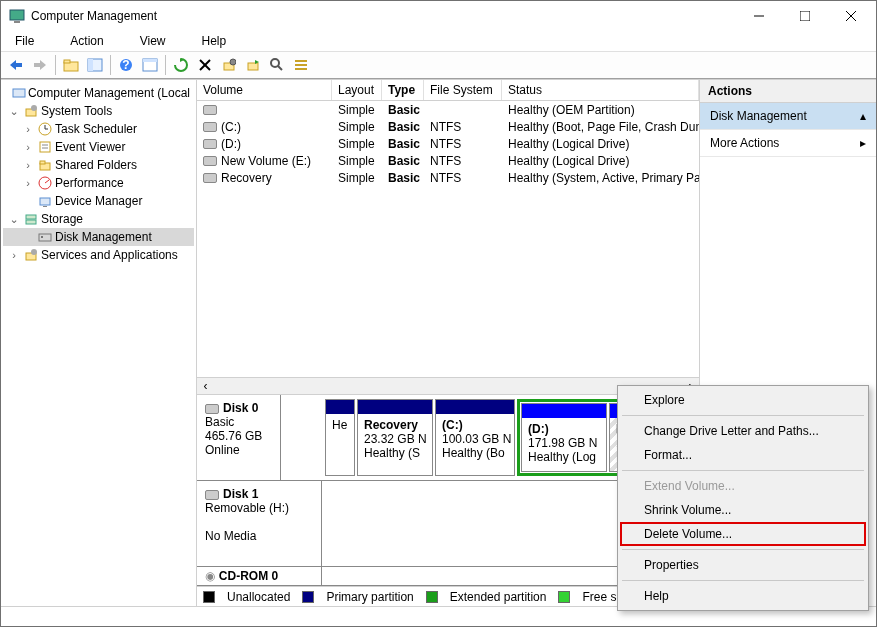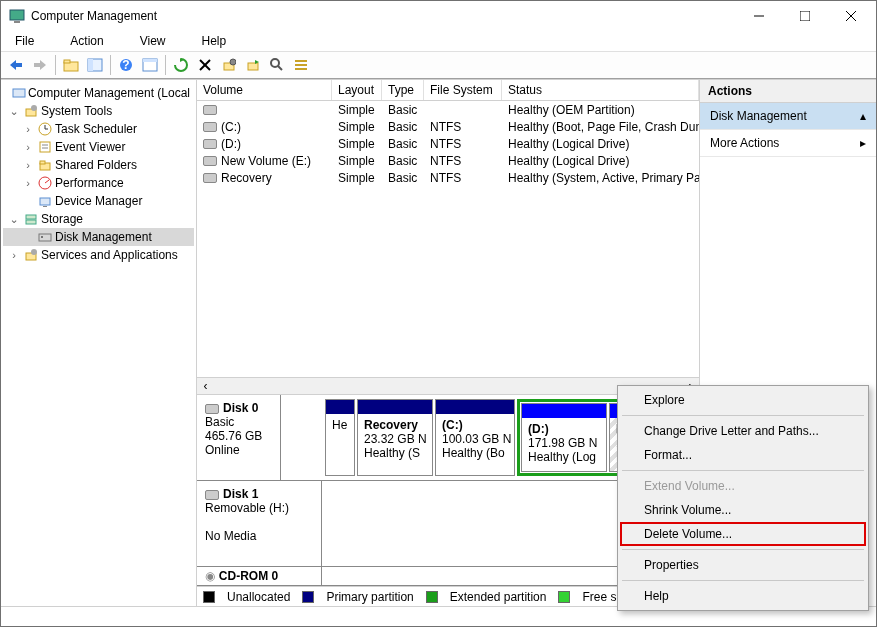--- a/index.html
+++ b/index.html
@@ -19,21 +19,21 @@
   .tnode { display:flex; align-items:center; height:18px; white-space:nowrap; padding-right:4px;}
   .tw { width:14px; text-align:center; color:#666; font-size:11px;}
   .ticon { width:16px; height:16px; margin:0 2px; display:inline-flex; align-items:center; justify-content:center;}
   .tnode.sel { background:#d8d8d8;}
   .middle { flex:1; display:flex; flex-direction:column; border-right:1px solid #d0d0d0; overflow:hidden;}
   .vlist { flex:1; overflow:hidden; position:relative;}
   .vhead { display:flex; background:#fff; border-bottom:1px solid #d0d0d0;}
   .vhead div { border-right:1px solid #e0e0e0; padding:3px 6px; background:#fff;}
   .vrow { display:flex; height:17px; align-items:center;}
   .vrow div { padding:0 6px; white-space:nowrap; overflow:hidden;}
-  .c-vol{width:135px;} .c-lay{width:50px;} .c-typ{width:42px;} .c-fs{width:78px;} .c-st{flex:1;}
+  .c-vol{width:135px;} .c-lay{width:50px;} .c-typ{width:42px;font-weight:bold;} .c-fs{width:78px;} .c-st{flex:1;}
   .dicon{width:14px;height:10px;background:#ccc;border:1px solid #888;border-radius:2px;display:inline-block;margin-right:4px;vertical-align:middle;}
   .hscroll{height:17px;border-top:1px solid #d0d0d0;display:flex;align-items:center;background:#f0f0f0;}
   .hscroll .arrow{width:17px;height:17px;display:flex;align-items:center;justify-content:center;background:#f0f0f0;}
   .hscroll .track{flex:1;background:#f0f0f0;}
   .diskmap{border-top:1px solid #d0d0d0;}
   .diskrow{display:flex;border-bottom:1px solid #888;min-height:86px;gap:40px;}
   .diskinfo{width:125px;border-right:1px solid #888;padding:6px 8px;background:#fff;}
   .diskparts{flex:1;display:flex;padding:4px;gap:0;position:relative;}
   .part{border:1px solid #888;margin-right:2px;display:flex;flex-direction:column;overflow:hidden;}
   .part .bar{height:14px;background:#000080;}

